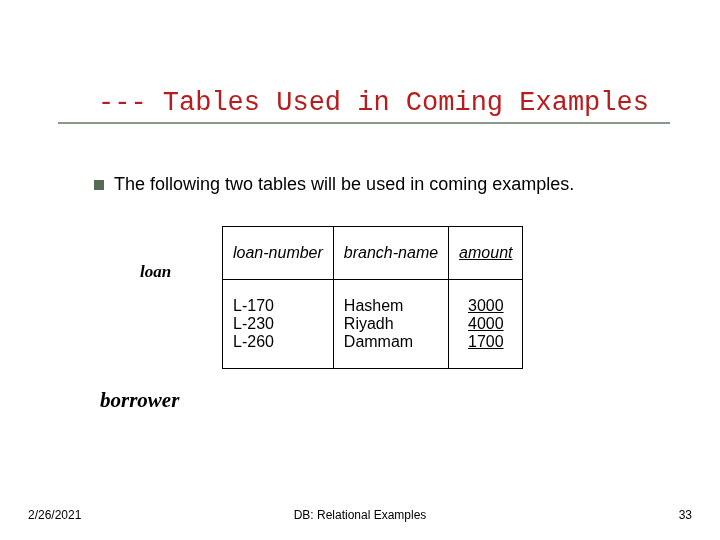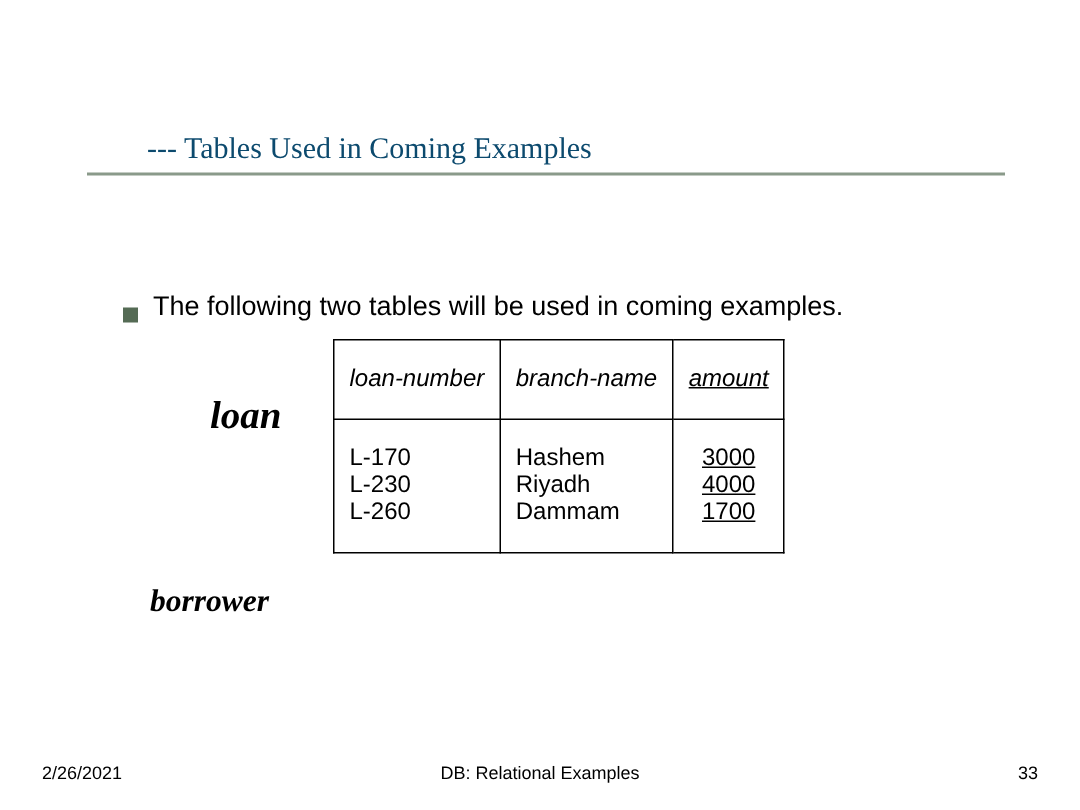--- a/index.html
+++ b/index.html
@@ -1,24 +1,24 @@
 <!DOCTYPE html>
 <html><head>
 <meta charset="utf-8">
 <style>
   * { margin: 0; padding: 0; box-sizing: border-box; }
   html, body { width: 720px; height: 540px; background: #fff; font-family: Arial, Helvetica, sans-serif; color: #000; }
   .slide { position: relative; width: 720px; height: 540px; }
   .title-row { position: absolute; top: 88px; left: 98px; right: 50px; }
-  .title { font-size: 20px; font-family: Liberation Serif, serif; color: #0c4a6e; }
+  .title { font-size: 27px; font-family: Liberation Mono, monospace; color: #b91c1c; }
   .title-underline { border-bottom: 2px solid #8a9a8a; margin-top: 4px; margin-left: -40px; }
-  .bullet-row { position: absolute; top: 174px; left: 82px; display: flex; align-items: flex-end; margin-top: 20px; }
+  .bullet-row { position: absolute; top: 174px; left: 94px; display: flex; align-items: flex-start; }
   .bullet-square { width: 10px; height: 10px; background: #556b55; margin-top: 6px; margin-right: 10px; flex-shrink: 0; }
   .bullet-text { font-size: 18px; }
-  .loan-label { position: absolute; top: 262px; left: 140px; font-style: italic; font-weight: bold; font-size: 26px; font-family: "Times New Roman", Times, serif; }
+  .loan-label { position: absolute; top: 262px; left: 140px; font-style: italic; font-weight: bold; font-size: 17px; font-family: "Times New Roman", Times, serif; }
   .borrower-label { position: absolute; top: 388px; left: 100px; font-style: italic; font-weight: bold; font-size: 21px; font-family: "Times New Roman", Times, serif; }
   .loan-table { position: absolute; top: 226px; left: 222px; border-collapse: collapse; }
   .borrower-table { position: absolute; top: 362px; left: 222px; border-collapse: collapse; }
   table td, table th { border: 1.5px solid #000; padding: 17px 10px; font-size: 16px; vertical-align: top; }
   th { font-style: italic; font-weight: normal; text-align: left; }
   .col-center { text-align: center; text-decoration: underline; }
   .footer { position: absolute; bottom: 18px; left: 0; right: 0; display: flex; justify-content: space-between; align-items: flex-end; padding: 0 28px; font-size: 12px; gap: 24px; }
   .footer .date { }
   .footer .mid { position: absolute; left: 0; right: 0; text-align: center; }
   .footer .page { }

